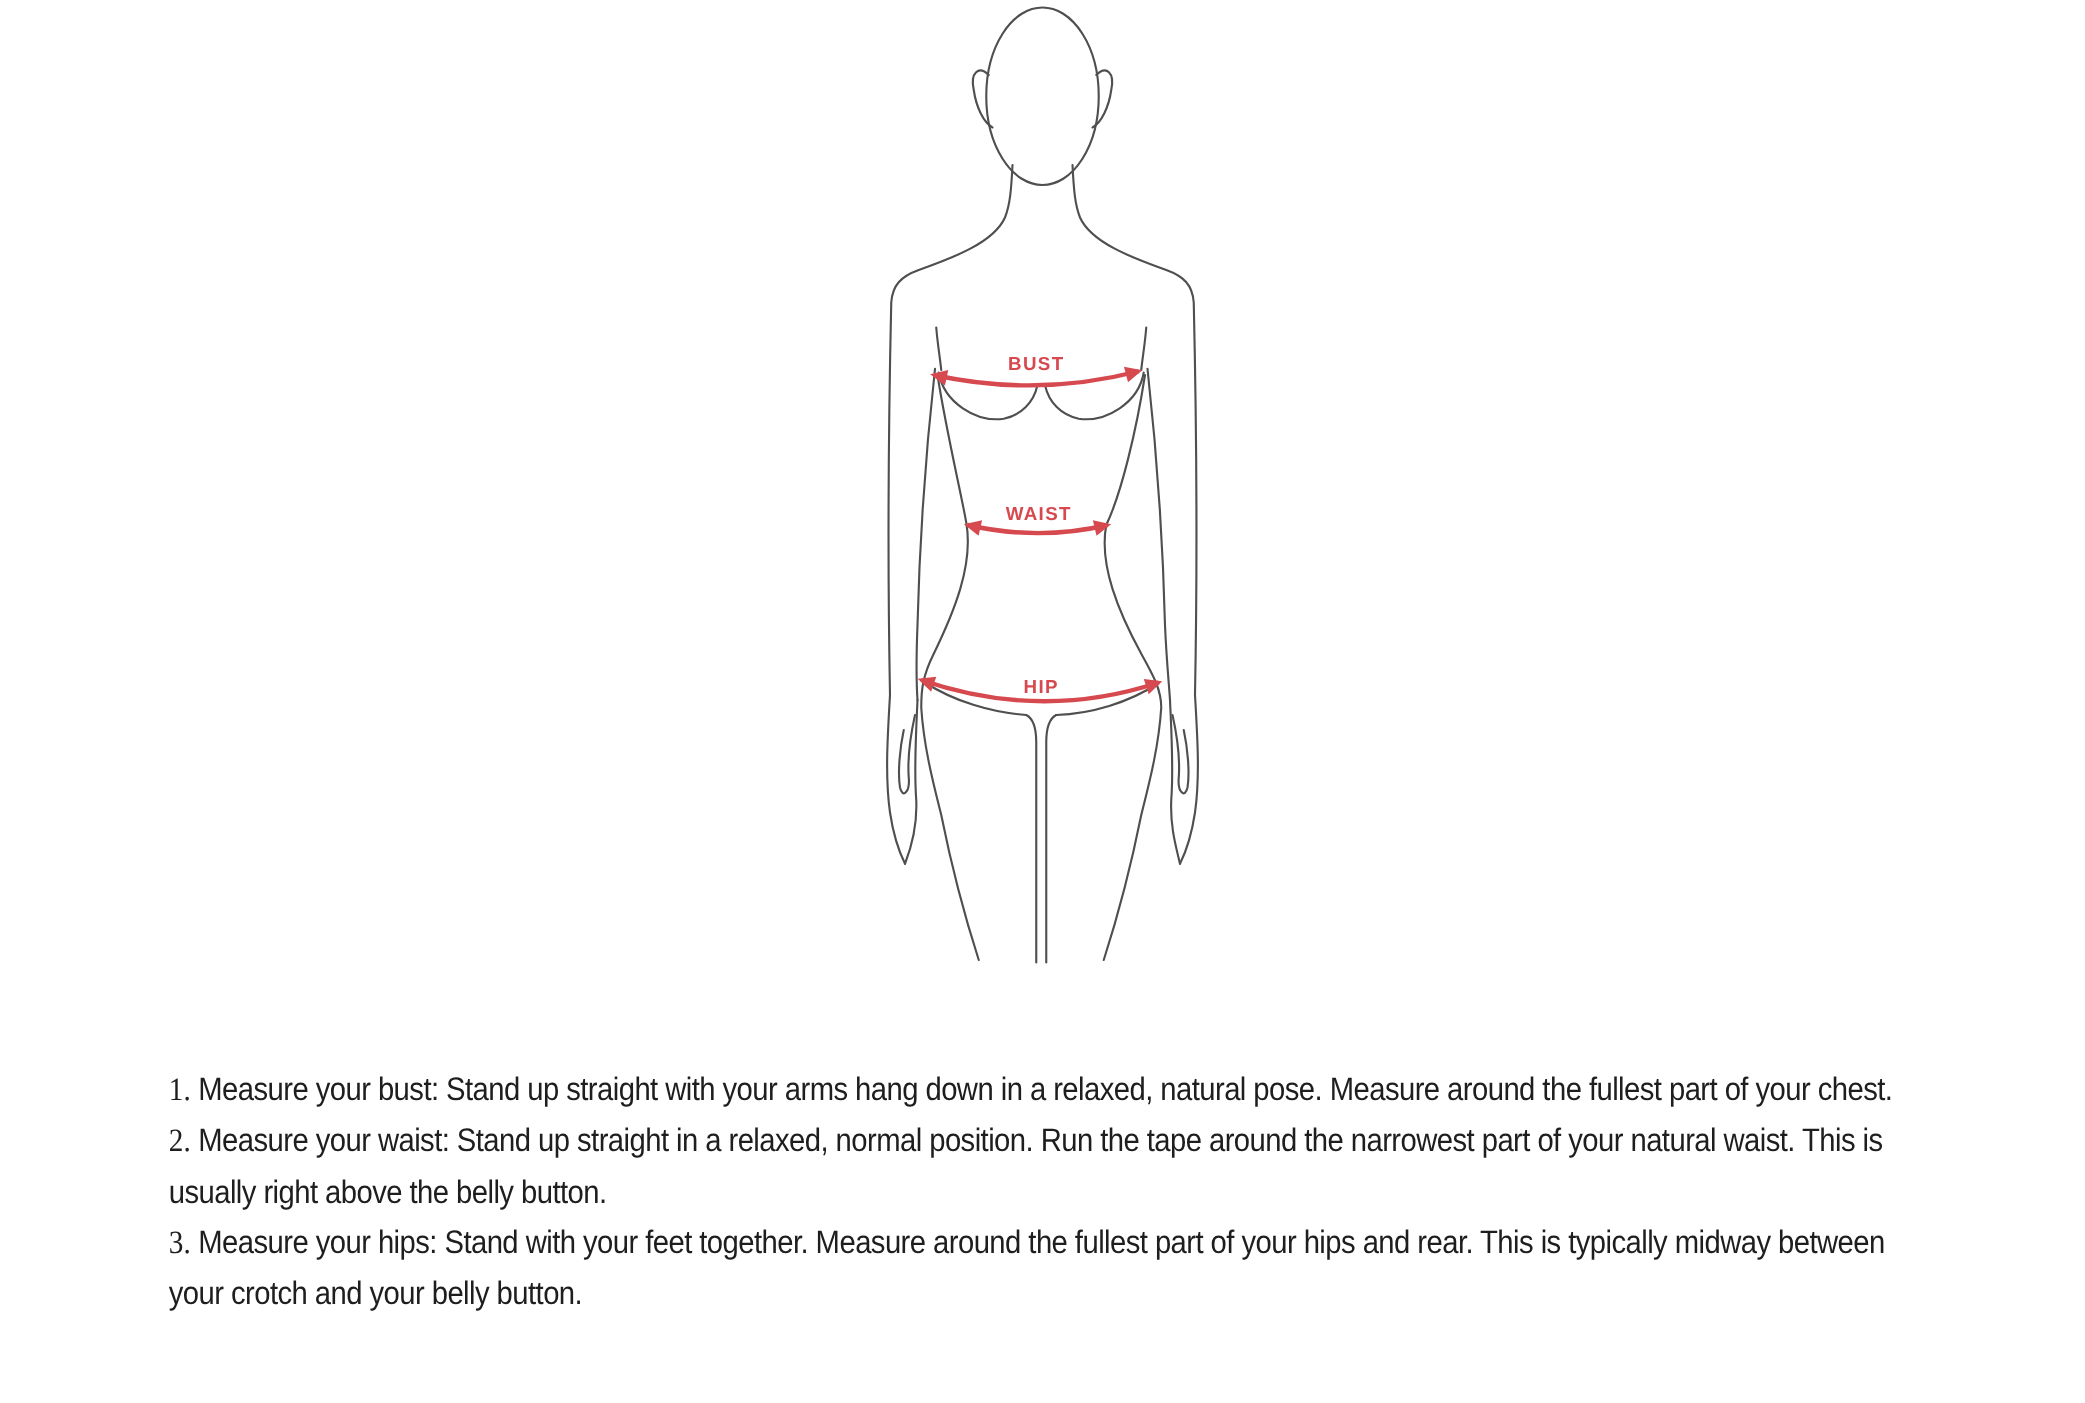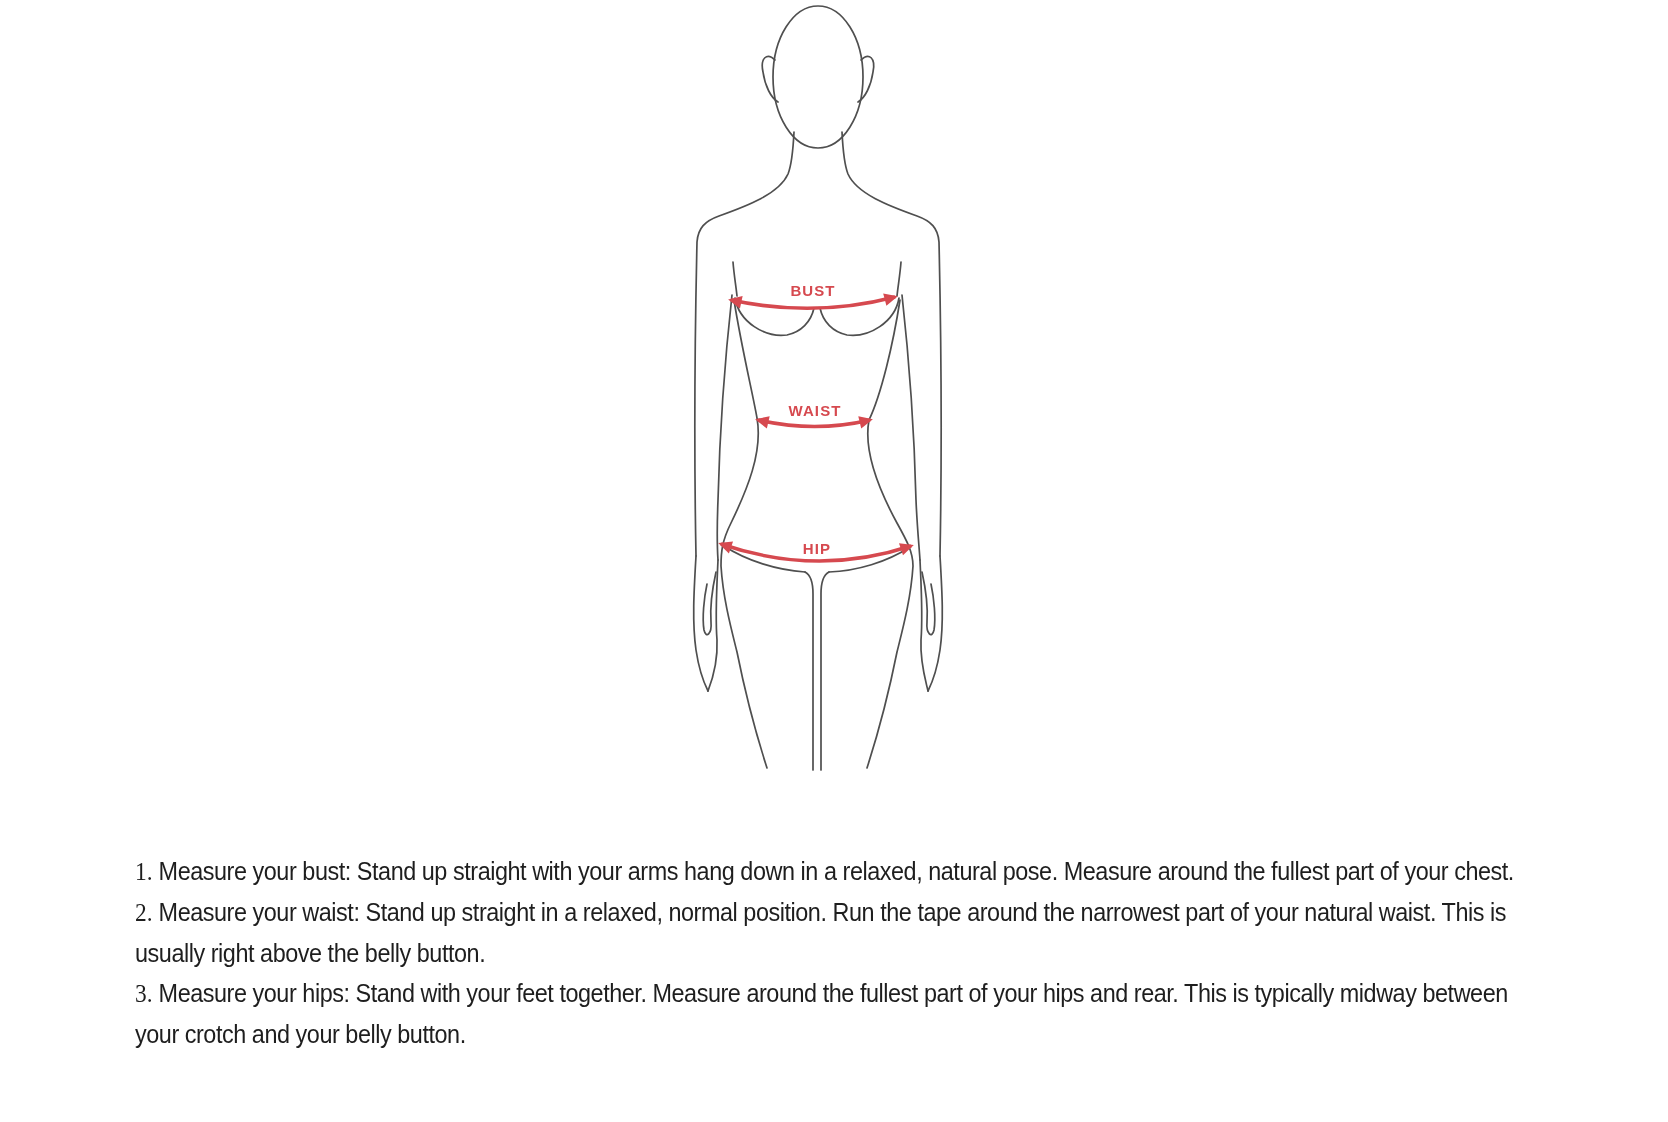--- a/index.html
+++ b/index.html
@@ -5,21 +5,21 @@
   html, body { margin: 0; padding: 0; }
   body {
     width: 1668px; height: 1122px;
     background: #ffffff;
     overflow: hidden;
     position: relative;
     font-family: "Liberation Sans", sans-serif;
   }
   .figure-wrap {
     position: absolute;
-    left: 617px; top: 0;
+    left: 633px; top: 0;
     width: 400px; height: 790px;
   }
   .figure-wrap svg { display: block; width: 400px; height: 790px; }
   .measure-label {
     font-family: "Liberation Sans", sans-serif;
     font-weight: bold;
     font-size: 15px;
     letter-spacing: 1.1px;
     text-anchor: middle;
   }

